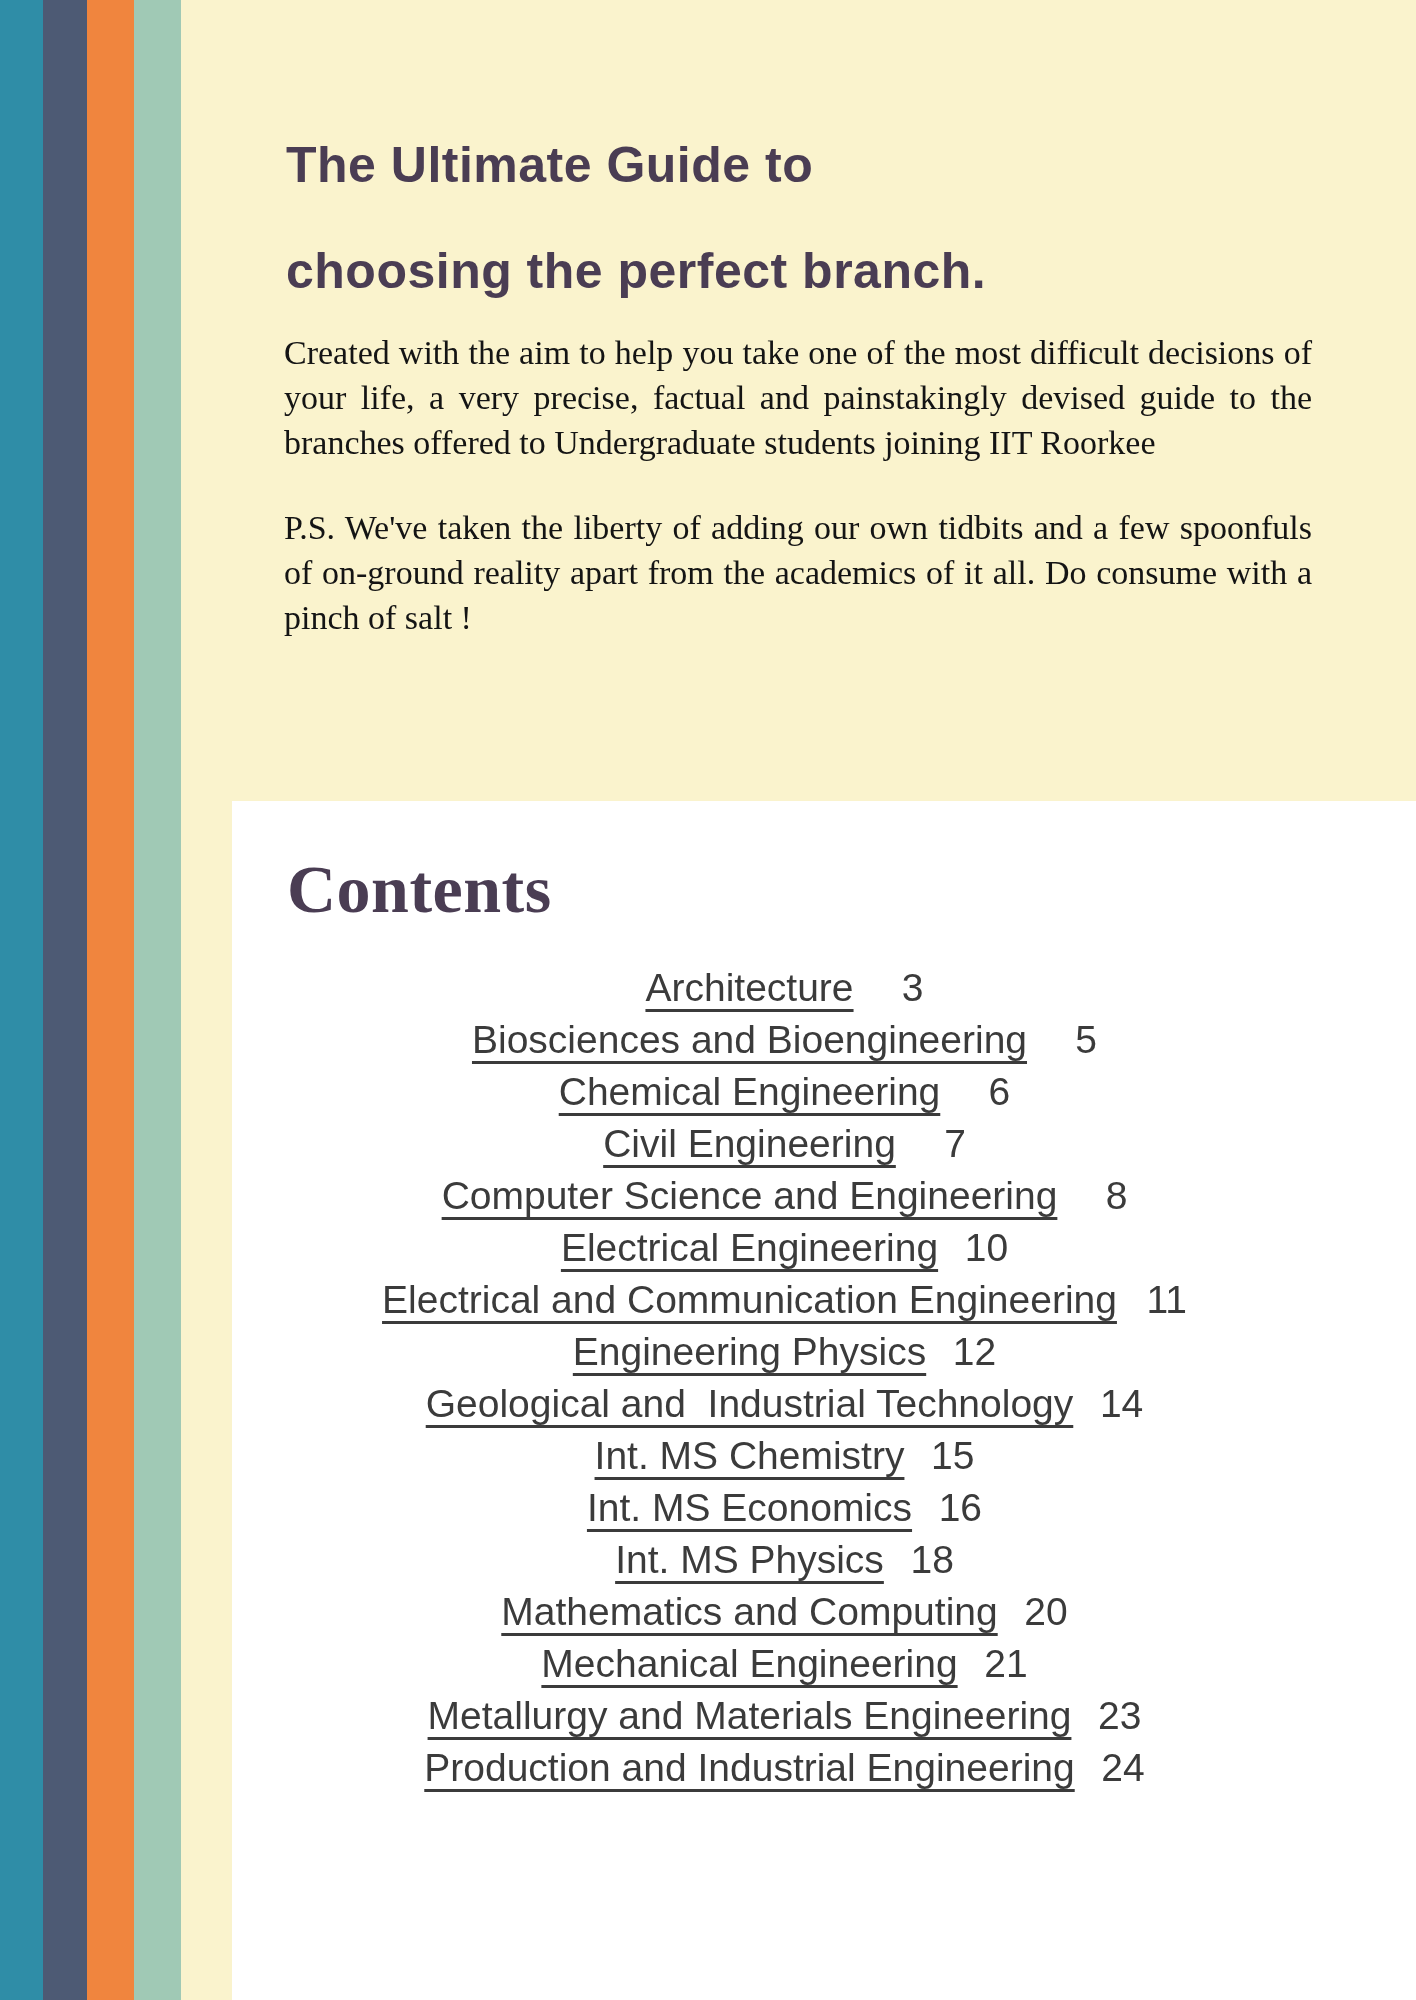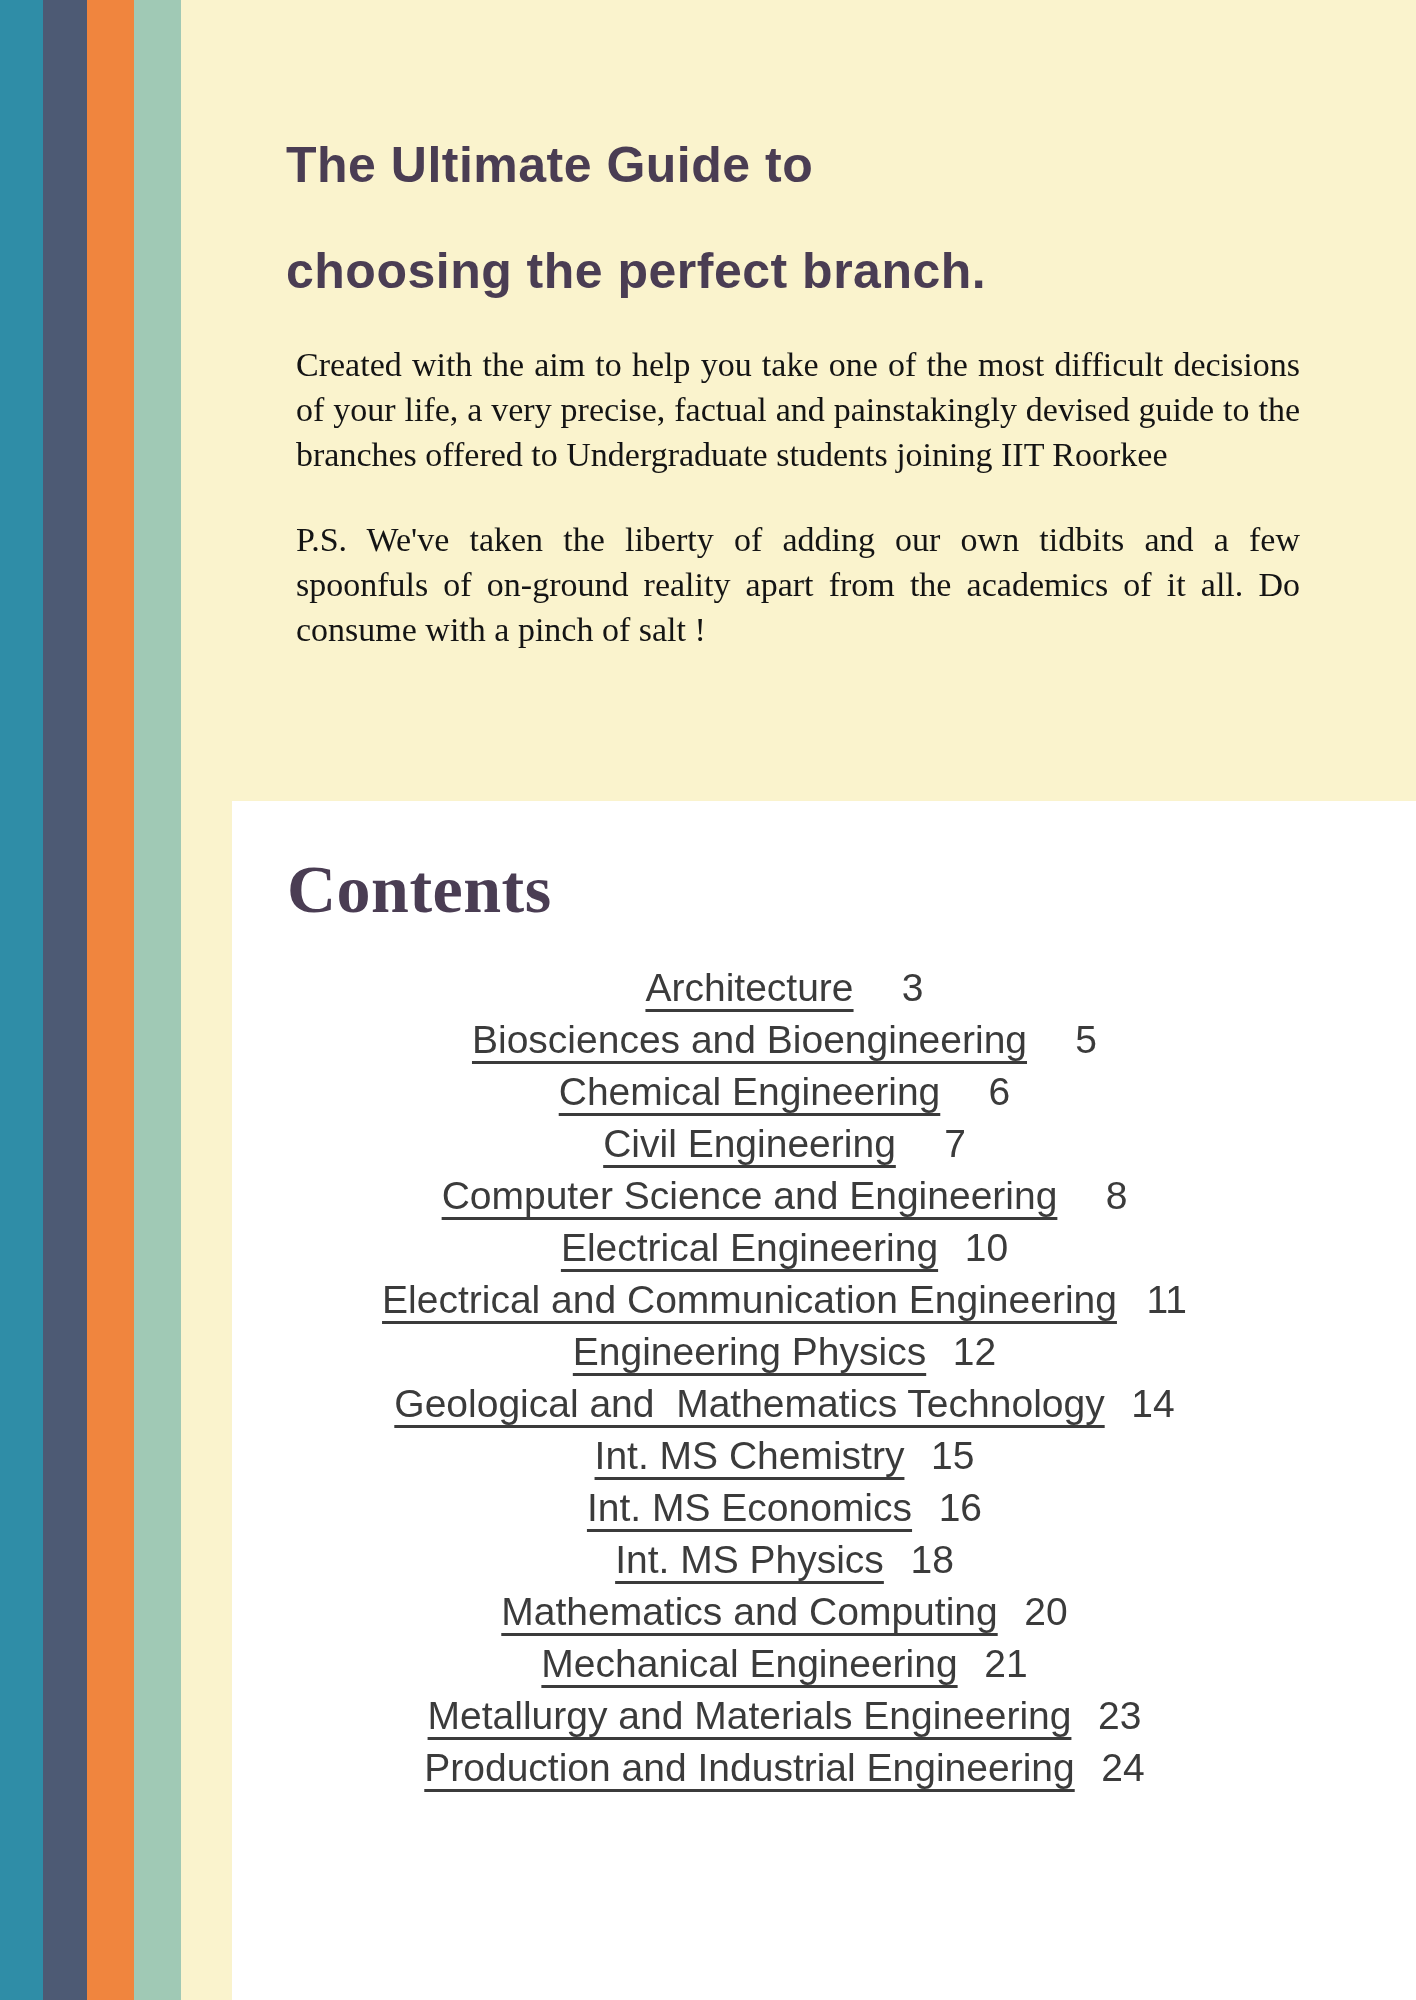--- a/index.html
+++ b/index.html
@@ -43,21 +43,21 @@
   
   .intro {
     position: absolute;
     left: 284px; top: 330px; width: 1028px;
     font-family: "Liberation Serif", "DejaVu Serif", serif;
     font-size: 34px;
     line-height: 45px;
     color: var(--body_text, #141414);
     text-align: justify;
   }
-  .intro p { margin: 12px; }
+  .intro p { margin: 0; }
   .intro p + p { margin-top: 40px; }
 
   
   .contents-heading {
     position: absolute;
     left: 287px; top: 788px;
     font-size: 68px;
     line-height: 90px;
     font-weight: bold;
     color: var(--heading_plum, #4A3D53);
@@ -151,21 +151,21 @@
       <a class="toc-link">Electrical and Communication Engineering</a>
       <span class="toc-page">11</span>
     </div>
 
     <div class="toc-row">
       <a class="toc-link">Engineering Physics</a>
       <span class="toc-page">12</span>
     </div>
 
     <div class="toc-row">
-      <a class="toc-link">Geological and  Mathematics Technology</a>
+      <a class="toc-link">Geological and  Industrial Technology</a>
       <span class="toc-page">14</span>
     </div>
 
     <div class="toc-row">
       <a class="toc-link">Int. MS Chemistry</a>
       <span class="toc-page">15</span>
     </div>
 
     <div class="toc-row">
       <a class="toc-link">Int. MS Economics</a>

